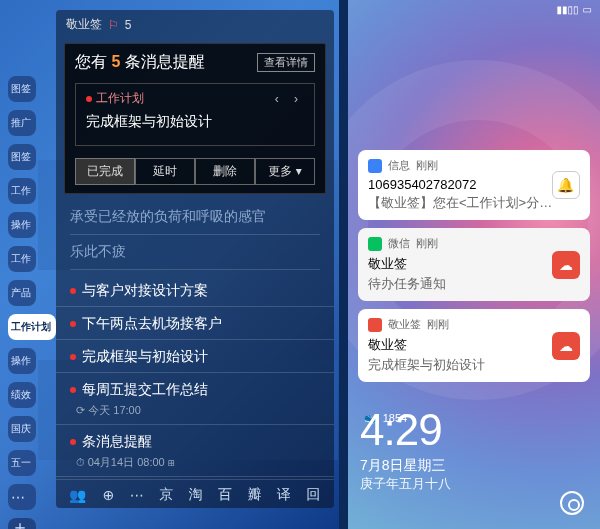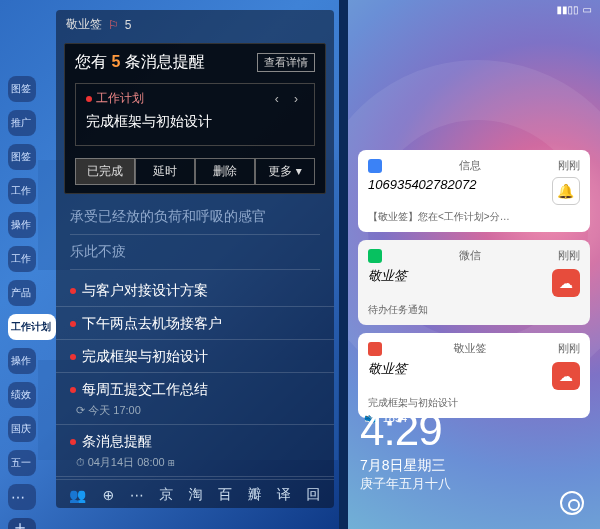--- a/index.html
+++ b/index.html
@@ -111,27 +111,27 @@
   .lock-hint .lock-ic { margin-right:4px; }
   .notif-stack {
     position:absolute; left:10px; top:150px; width:232px;
     display:flex; flex-direction:column; gap:8px;
   }
   .card {
     background:#fff; border-radius:8px; padding:8px 10px;
     font-size:12px; color:#333; position:relative;
   }
   .card.dim { background:#f5f5f5; }
-  .card .chead { display:flex; align-items:center; gap:6px; font-size:11px; color:#666;justify-content:space-between;}
+  .card .chead { display:flex; align-items:center; gap:6px; font-size:11px; color:#666;}
   .card .app-ic { width:14px;height:14px;border-radius:3px;display:inline-block;}
   .ic-sms { background:#3b82f6; }
   .ic-wx  { background:#07c160; }
   .ic-jyq { background:#e74c3c; }
-  .card .c-title { font-size:13px; color:#000; margin-top:4px; font-weight:500;font-style:italic;}
-  .card .c-body  { font-size:10px; color:#666; margin-top:18px; }
+  .card .c-title { font-size:13px; color:#000; margin-top:4px; font-weight:500;}
+  .card .c-body  { font-size:13px; color:#666; margin-top:2px; }
   .badge {
     position:absolute; right:10px; top:50%; transform:translateY(-50%);
     width:28px;height:28px;border-radius:6px;
     display:flex;align-items:center;justify-content:center;
     color:#fff; font-size:14px;
   }
   .badge.ring { background:#fff; border:1px solid #ccc; color:#555;}
   .badge.red  { background:#e74c3c; }
   .steps { position:absolute; left:16px; bottom:105px; font-size:11px; color:#fff; display:flex; align-items:center; gap:5px;}
   .clock {

